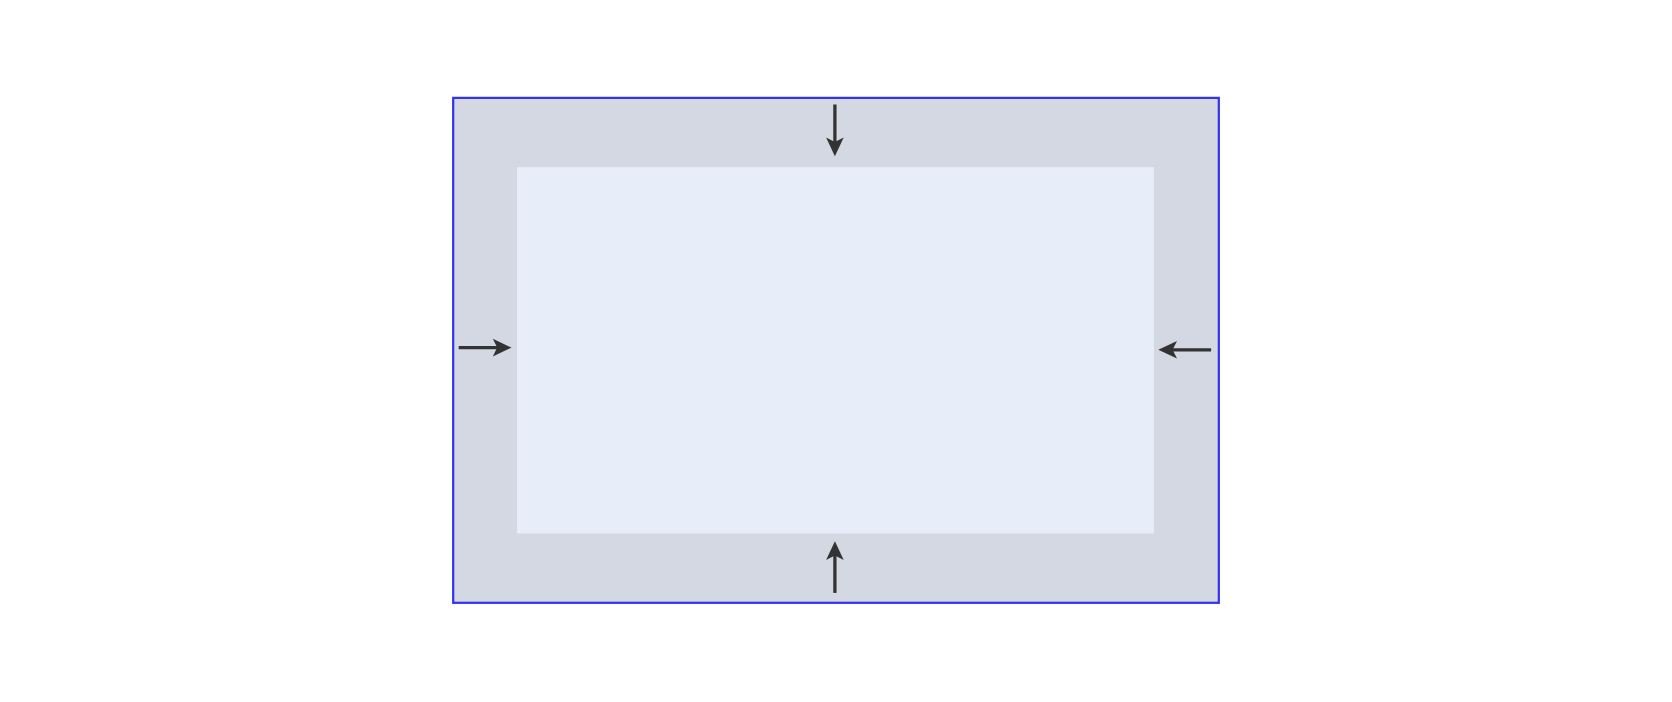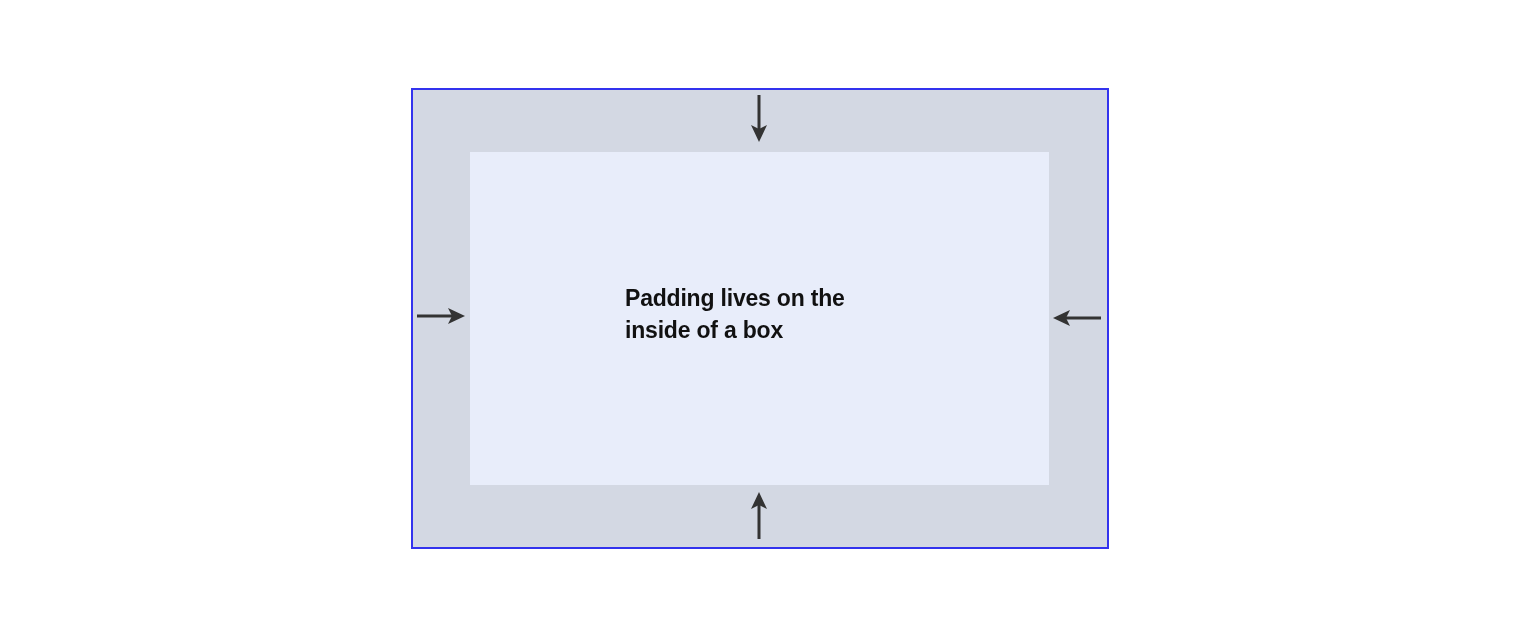--- a/index.html
+++ b/index.html
@@ -72,22 +72,20 @@
 </style>
 </head>
 <body>
 
 <div id="canvas">
 
   <div class="outer-box"></div>
 
   <div class="inner-box"></div>
 
-  <div class="caption">Padding lives on the
-inside of a box</div>
 
   <div class="arrow arrow-top">
     <svg width="40" height="52" viewBox="0 0 40 52" aria-hidden="true">
       <line x1="20" y1="3" x2="20" y2="39" stroke="#333333" stroke-width="3"></line>
       <polygon points="20,50 12,33 20,37 28,33" fill="#333333"></polygon>
     </svg>
   </div>
 
   <div class="arrow arrow-bottom">
     <svg width="40" height="52" viewBox="0 0 40 52" aria-hidden="true">

